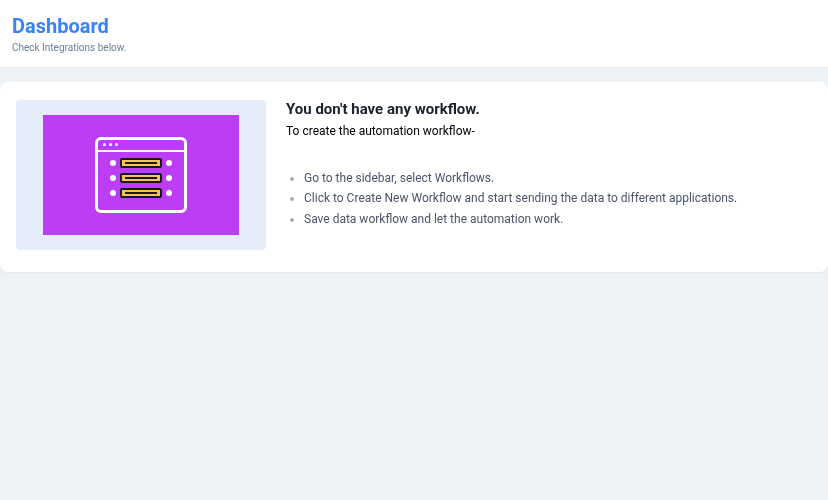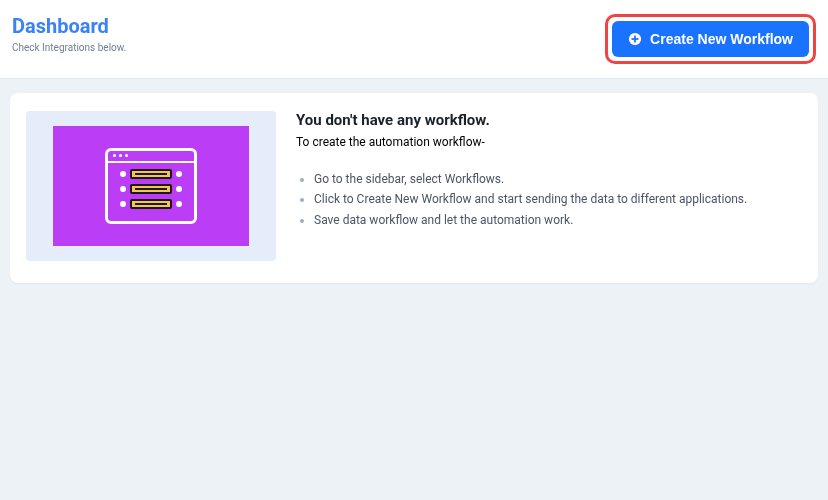--- a/index.html
+++ b/index.html
@@ -49,21 +49,21 @@
     cursor: pointer;
   }
   .plus-icon {
     width: 14px;
     height: 14px;
     display: inline-flex;
     align-items: center;
     justify-content: center;
   }
   .content {
-    padding: 14px 10px;
+    padding: 14px 0;
   }
   .card {
     background: #fff;
     border-radius: 8px;
     padding: 18px 16px 22px 16px;
     display: flex;
     gap: 20px;
     align-items: flex-start;
     box-shadow: 0 1px 2px rgba(0,0,0,0.05);
   }
@@ -134,51 +134,39 @@
     font-size: 15px;
     font-weight: 700;
     color: #1a202c;
   }
   .empty-sub {
     font-size: 12px;
     color: #000000;
     margin-top: 6px;
   }
   .steps {
-    margin-top: 20px;
+    margin-top: 30px;
     padding-left: 18px;
     list-style: disc;
     color: #718096;
   }
   .steps li {
     font-size: 12px;
     color: #4a5568;
     line-height: 1.7;
   }
   .steps li::marker { color: #a0aec0; }
 </style>
 </head>
 <body>
 
 <div class="header">
   <div class="header-left">
     <div class="page-title">Dashboard</div>
     <div class="page-subtitle">Check Integrations below.</div>
-  </div>
-  <div class="btn-wrap">
-    <button class="btn-primary">
-      <span class="plus-icon">
-        <svg viewBox="0 0 16 16" width="14" height="14">
-          <circle cx="8" cy="8" r="7" fill="#fff"></circle>
-          <rect x="7" y="4" width="2" height="8" fill="#1a73ff"></rect>
-          <rect x="4" y="7" width="8" height="2" fill="#1a73ff"></rect>
-        </svg>
-      </span>
-      <span>Create New Workflow</span>
-    </button>
   </div>
 </div>
 
 <div class="content">
   <div class="card">
     <div class="illustration-box">
       <div class="purple-box">
         <div class="window-frame">
           <div class="window-dots">
               <span></span>

